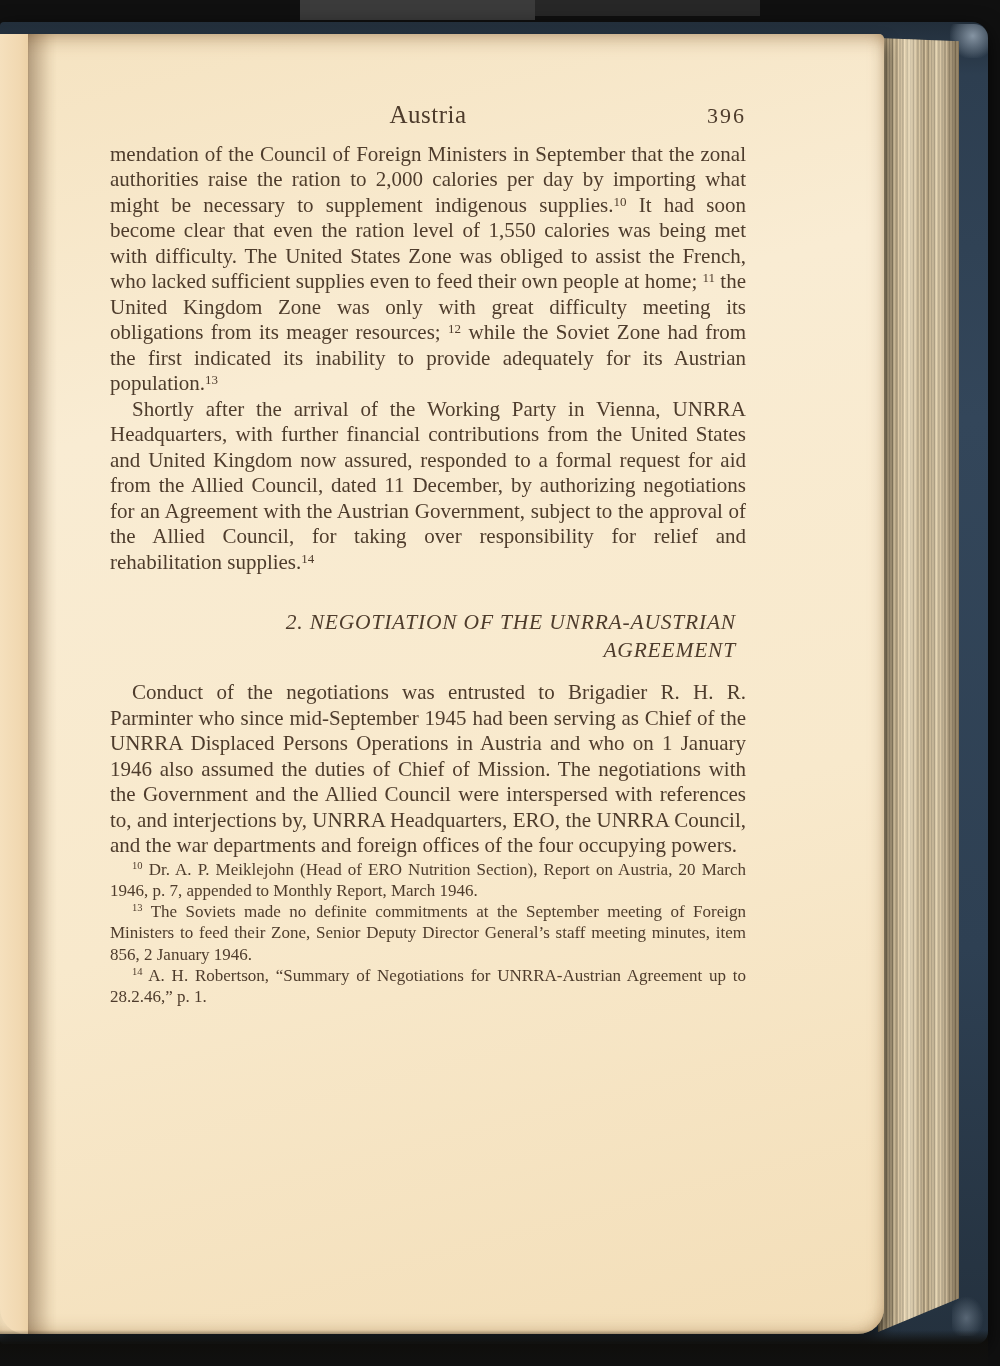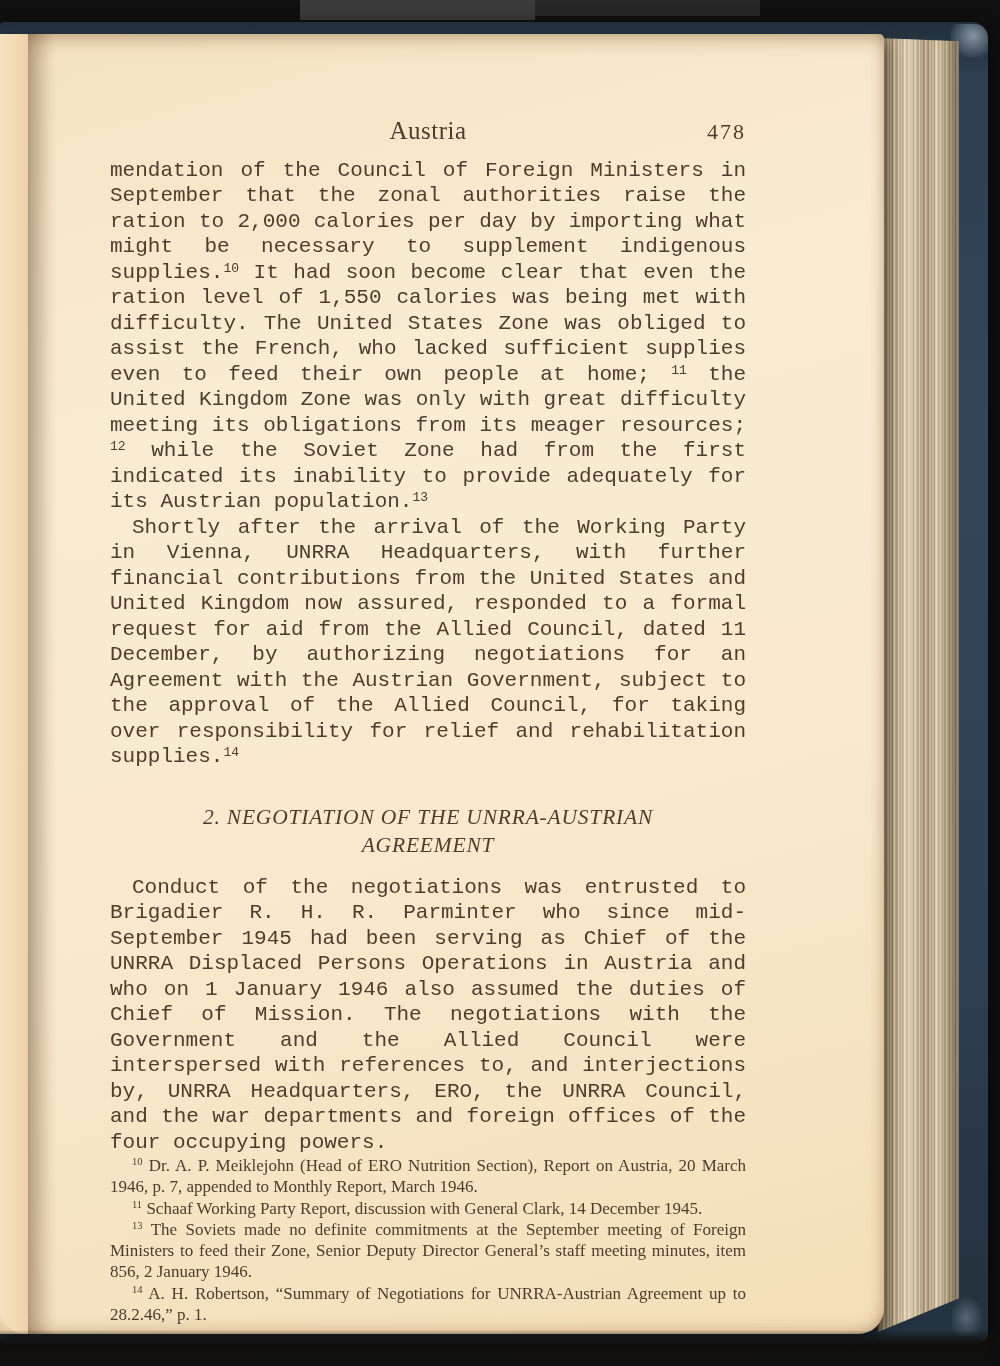--- a/index.html
+++ b/index.html
@@ -67,39 +67,39 @@
     border-left: 1px solid rgba(95,62,30,0.45);
     background: linear-gradient(90deg, rgba(80,50,22,0.38) 0%, rgba(95,62,30,0.22) 40%, rgba(110,75,35,0.08) 72%, rgba(110,75,35,0) 100%);
   }
   .bottom-shadow {
     position: absolute; left: 0; top: 1330px; width: 988px; height: 36px;
     background: linear-gradient(180deg, rgba(12,12,10,0) 0%, rgba(16,15,12,0.88) 35%, #101010 100%);
   }
 
   
   .text-block {
-    position: absolute; left: 110px; top: 84px; width: 636px;
+    position: absolute; left: 110px; top: 68px; width: 636px;
     color: #4e3c2c;
     font-size: 21px; line-height: 25.5px;
     text-align: justify;
   }
   .page-header {
     display: grid; grid-template-columns: 1fr auto 1fr;
     align-items: baseline; margin-bottom: 13px;
   }
   .running-title { grid-column: 2; font-size: 25px; letter-spacing: 0.5px; }
   .page-number { grid-column: 3; justify-self: end; font-size: 22px; letter-spacing: 2px; }
 
-  p.body-par { margin: 0; font-family: Liberation Mono, monospace; }
+  p.body-par { margin: 0; }
   p.indent { text-indent: 22px; }
   sup { font-size: 0.62em; line-height: 0; vertical-align: 6px; }
 
   .section-heading {
     margin: 33px 10px 16px 10px;
-    text-align: center;
+    text-align: right;
     font-style: italic;
     font-size: 21.5px; line-height: 28px;
     letter-spacing: 0.8px;
   }
 
   .footnotes { font-size: 17px; line-height: 21.3px; }
   .footnotes p { margin: 0; text-indent: 22px; }
 </style>
 </head>
 <body>
@@ -116,38 +116,37 @@
   <div class="page-stack"></div>
 
   <div class="page-main">
     <div class="left-sliver"></div>
     <div class="gutter-shadow"></div>
 
     <div class="text-block">
 
       <div class="page-header">
         <span class="running-title">Austria</span>
-        <span class="page-number">478</span>
+        <span class="page-number">396</span>
       </div>
 
       <p class="body-par">mendation of the Council of Foreign Ministers in September that the zonal authorities raise the ration to 2,000 calories per day by importing what might be necessary to supplement indigenous supplies.<sup>10</sup> It had soon become clear that even the ration level of 1,550 calories was being met with difficulty. The United States Zone was obliged to assist the French, who lacked sufficient supplies even to feed their own people at home; <sup>11</sup> the United Kingdom Zone was only with great difficulty meeting its obligations from its meager resources; <sup>12</sup> while the Soviet Zone had from the first indicated its inability to provide adequately for its Austrian population.<sup>13</sup></p>
 
       <p class="body-par indent">Shortly after the arrival of the Working Party in Vienna, UNRRA Headquarters, with further financial contributions from the United States and United Kingdom now assured, responded to a formal request for aid from the Allied Council, dated 11 December, by authorizing negotiations for an Agreement with the Austrian Government, subject to the approval of the Allied Council, for taking over responsibility for relief and rehabilitation supplies.<sup>14</sup></p>
 
       <div class="section-heading">
         <span>2. NEGOTIATION OF THE UNRRA-AUSTRIAN</span><br>
         <span>AGREEMENT</span>
       </div>
 
       <p class="body-par indent">Conduct of the negotiations was entrusted to Brigadier R. H. R. Parminter who since mid-September 1945 had been serving as Chief of the UNRRA Displaced Persons Operations in Austria and who on 1 January 1946 also assumed the duties of Chief of Mission. The negotiations with the Government and the Allied Council were interspersed with references to, and interjections by, UNRRA Headquarters, ERO, the UNRRA Council, and the war departments and foreign offices of the four occupying powers.</p>
 
 
       <div class="footnotes">
         <p><sup>10</sup> Dr. A. P. Meiklejohn (Head of ERO Nutrition Section), Report on Austria, 20 March 1946, p. 7, appended to Monthly Report, March 1946.</p>
-        <p><sup>11</sup> Schaaf Working Party Report, discussion with General Clark, 14 December 1945.</p>
         <p><sup>13</sup> The Soviets made no definite commitments at the September meeting of Foreign Ministers to feed their Zone, Senior Deputy Director General’s staff meeting minutes, item 856, 2 January 1946.</p>
         <p><sup>14</sup> A. H. Robertson, “Summary of Negotiations for UNRRA-Austrian Agreement up to 28.2.46,” p. 1.</p>
       </div>
 
     </div>
   </div>
 
   <div class="bottom-shadow"></div>
 
 </div>

